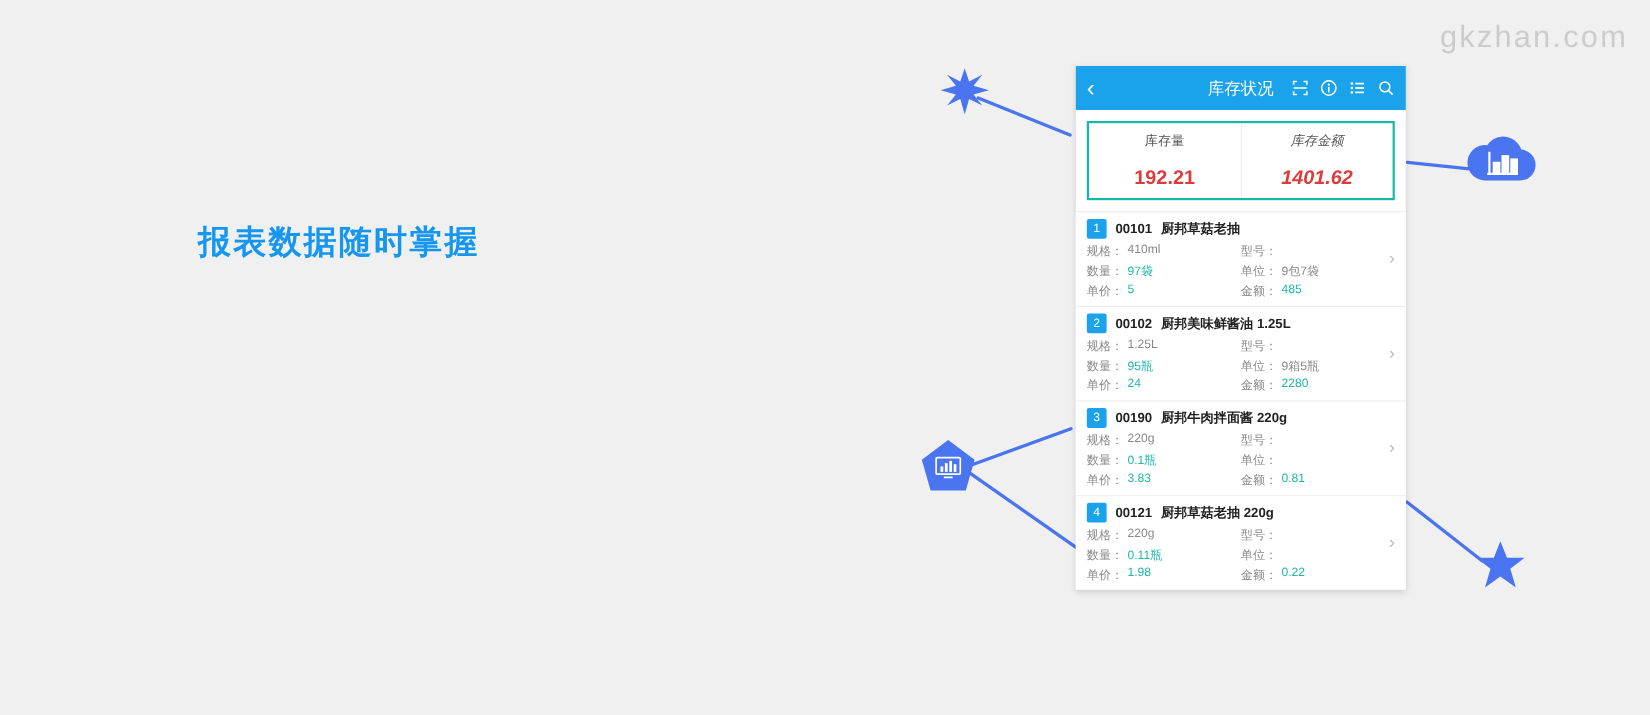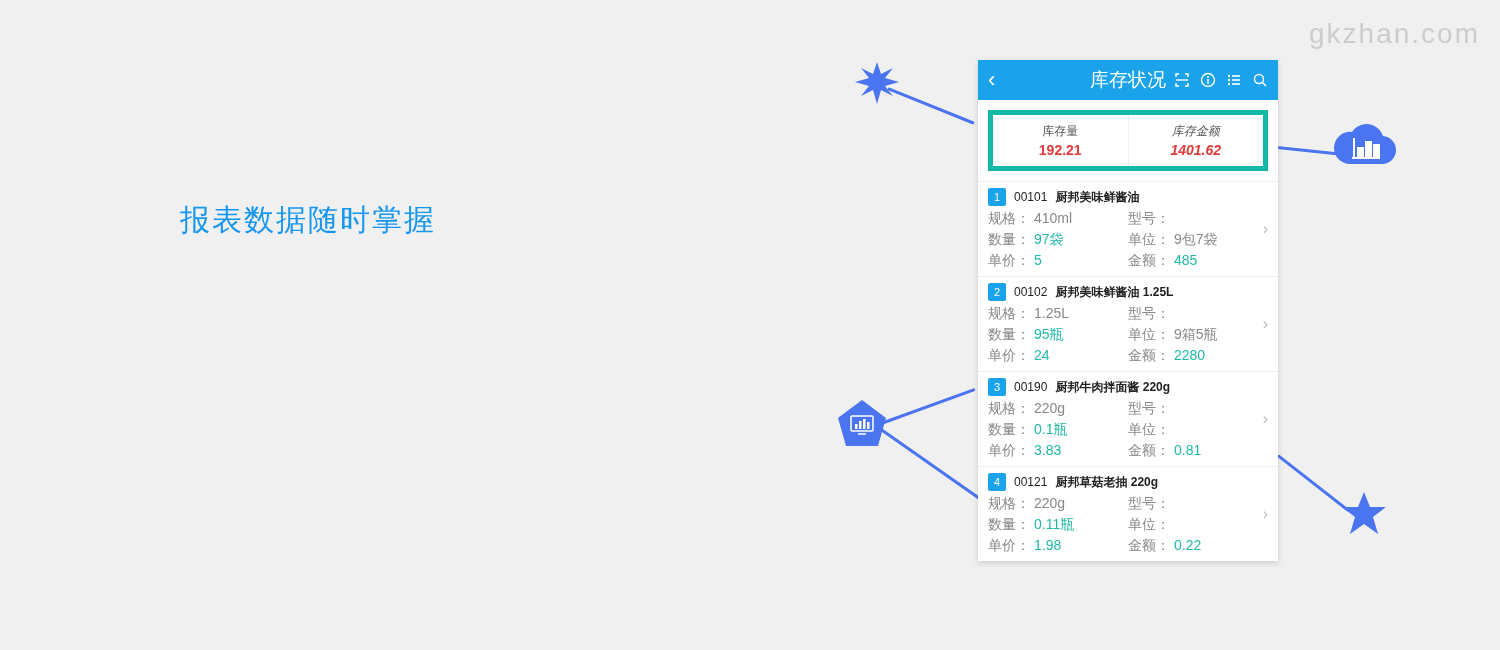--- a/index.html
+++ b/index.html
@@ -21,21 +21,21 @@
   font-family: Arial, sans-serif;
 }
 .left-block {
   position: absolute;
   left: 180px;
   top: 200px;
   width: 450px;
 }
 .headline {
   font-size: 30px;
-  font-weight: normal;
+  font-weight: bold;
   color: #1596f0;
   letter-spacing: 2px;
   margin-bottom: 90px;
 }
 .description {
   font-size: 18px;
   color: #444;
   line-height: 2.2;
 }
 
@@ -59,44 +59,44 @@
 }
 .back-chevron {
   font-size: 22px;
   font-weight: 300;
   width: 20px;
 }
 .phone-title {
   position: absolute;
   left: 0; right: 0;
   text-align: center;
-  font-size: 19px;
+  font-size: 15px;
 }
 .header-icons {
   margin-left: auto;
   display: flex;
   gap: 10px;
   align-items: center;
   z-index: 2;
 }
 .hicon { width: 16px; height: 16px; display: inline-flex; align-items: center; justify-content: center; }
 .summary-card {
   margin: 10px;
   background: #fff;
-  border: 5px solid #14b8a6;
+  border: 2px solid #14b8a6;
   display: flex;
   text-align: center;
 }
 .summary-col {
   flex: 1;
   padding: 8px 0;
 }
 .summary-col + .summary-col { border-left: 1px solid #eee; font-style: italic; }
 .summary-label { font-size: 12px; color: #555; }
-.summary-value { font-size: 14px; font-weight: bold; color: #e03a3a; margin-top: 2px; }
+.summary-value { font-size: 18px; font-weight: bold; color: #e03a3a; margin-top: 14px; }
 .list { }
 .item { border-top: 1px solid #eee; position: relative; background: #fff; }
 .item-chevron {
   position: absolute;
   right: 10px;
   top: 50%;
   transform: translateY(-50%);
   color: #bbb;
   font-size: 16px;
 }
@@ -107,29 +107,29 @@
   gap: 8px;
 }
 .num-badge {
   width: 18px; height: 18px;
   background: #1aa3eb;
   color: #fff;
   font-size: 11px;
   display: flex; align-items: center; justify-content: center;
   border-radius: 2px;
 }
-.item-code { font-size: 12px; color: #222; font-weight: normal; }
+.item-code { font-size: 12px; color: #222; font-weight: bold; }
 .item-name { font-size: 12px; color: #222; font-weight: bold; }
 .item-body {
   display: grid;
   grid-template-columns: 1fr 1fr;
   padding: 2px 10px 6px 10px;
   row-gap: 3px;
 }
-.kv { font-size: 14px; color: #888; display: flex; gap: 4px; }
+.kv { font-size: 11px; color: #888; display: flex; gap: 4px; }
 .kv .v { color: #1fb9a5; text-align: right; }
 
 .deco { position: absolute; z-index: 5; }
 .burst { left: 855px; top: 60px; }
 .cloud { left: 1330px; top: 120px; }
 .pentagon { left: 836px; top: 398px; }
 .star { left: 1340px; top: 490px; }
 
 .line { position: absolute; background: #4a74f0; height: 2.5px; transform-origin: left center; z-index: 2; border-radius: 2px;}
 </style>
@@ -227,21 +227,21 @@
       <div class="summary-label">库存金额</div>
       <div class="summary-value">1401.62</div>
     </div>
   </div>
 
   <div class="list" id="item-list">
   <div class="item">
     <div class="item-head">
       <span class="num-badge">1</span>
       <span class="item-code">00101</span>
-      <span class="item-name">厨邦美味鲜酱油</span>
+      <span class="item-name">厨邦草菇老抽</span>
     </div>
     <div class="item-body">
       <div class="kv">
             <span>规格：</span>
             <span class="v" style="color:#888">410ml</span>
           </div>
       <div class="kv">
             <span>型号：</span>
             <span class="v" style="color:#888"></span>
           </div>

